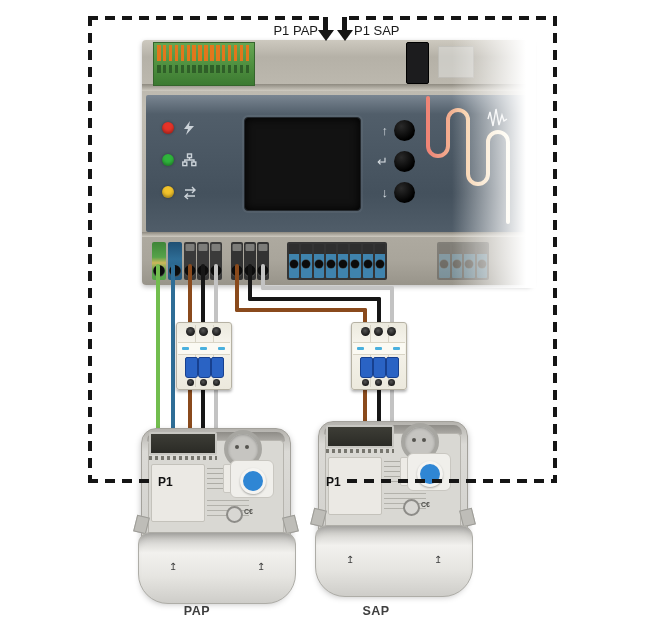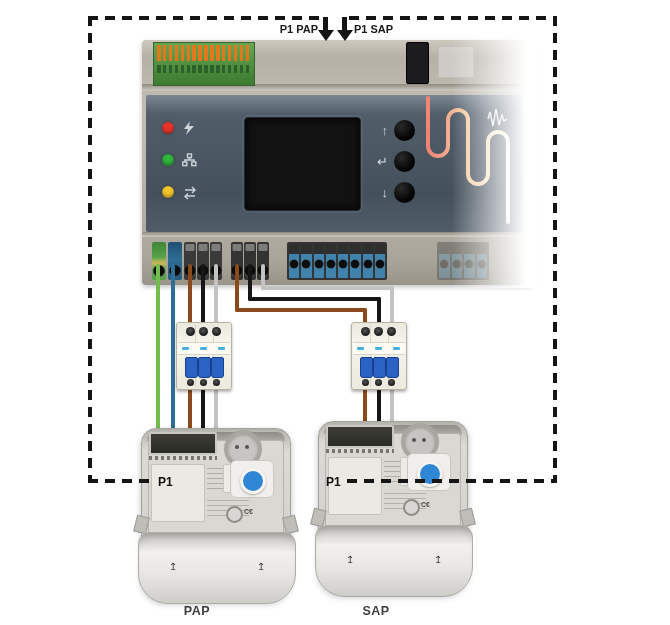--- a/index.html
+++ b/index.html
@@ -4,21 +4,21 @@
 <style>
   html,body{margin:0;padding:0;background:#fff;}
   #stage{position:relative;width:670px;height:625px;background:#fff;overflow:hidden;
          font-family:"Liberation Sans",sans-serif;}
   .abs{position:absolute;}
   
   .dash-h{height:4px;background:repeating-linear-gradient(90deg,#151515 0 10px,rgba(0,0,0,0) 10px 17px);}
   .dash-v{width:4px;background:repeating-linear-gradient(180deg,#151515 0 10px,rgba(0,0,0,0) 10px 17px);}
   .arr-shaft{width:5px;background:#151515;}
   .arr-head{width:0;height:0;border-left:8px solid transparent;border-right:8px solid transparent;border-top:11px solid #151515;}
-  .lbl{color:#1a1a1a;font-weight:bold;font-size:11px;white-space:nowrap;}
+  .lbl{color:#1a1a1a;font-weight:normal;font-size:13px;white-space:nowrap;}
   .p1lbl{color:#111;font-weight:bold;font-size:12px;}
   .namelbl{color:#3f3f3f;font-weight:bold;font-size:12.5px;letter-spacing:.5px;text-align:center;}
   
   .enclosure{background:linear-gradient(180deg,#cdc9bf,#b5b1a7 7%,#c2beb4 28%,#b8b4aa 58%,#a9a59b 90%,#98948a);
              border-radius:4px;box-shadow:0 2px 5px rgba(0,0,0,.25);}
   .groove{background:linear-gradient(180deg,#8e8a80,#cfcbc1);}
   .panel{background:linear-gradient(180deg,#7a8692,#515e6a 14%,#44515d 72%,#505d69);border-radius:2px;}
   .led{width:12px;height:12px;border-radius:50%;box-shadow:inset 0 -2px 3px rgba(0,0,0,.3),0 0 3px rgba(0,0,0,.35);}
   .screen{background:#121212;border:1px solid #23282d;border-radius:4px;
           box-shadow:0 0 0 2px rgba(255,255,255,.05),inset 0 0 10px #000;}

